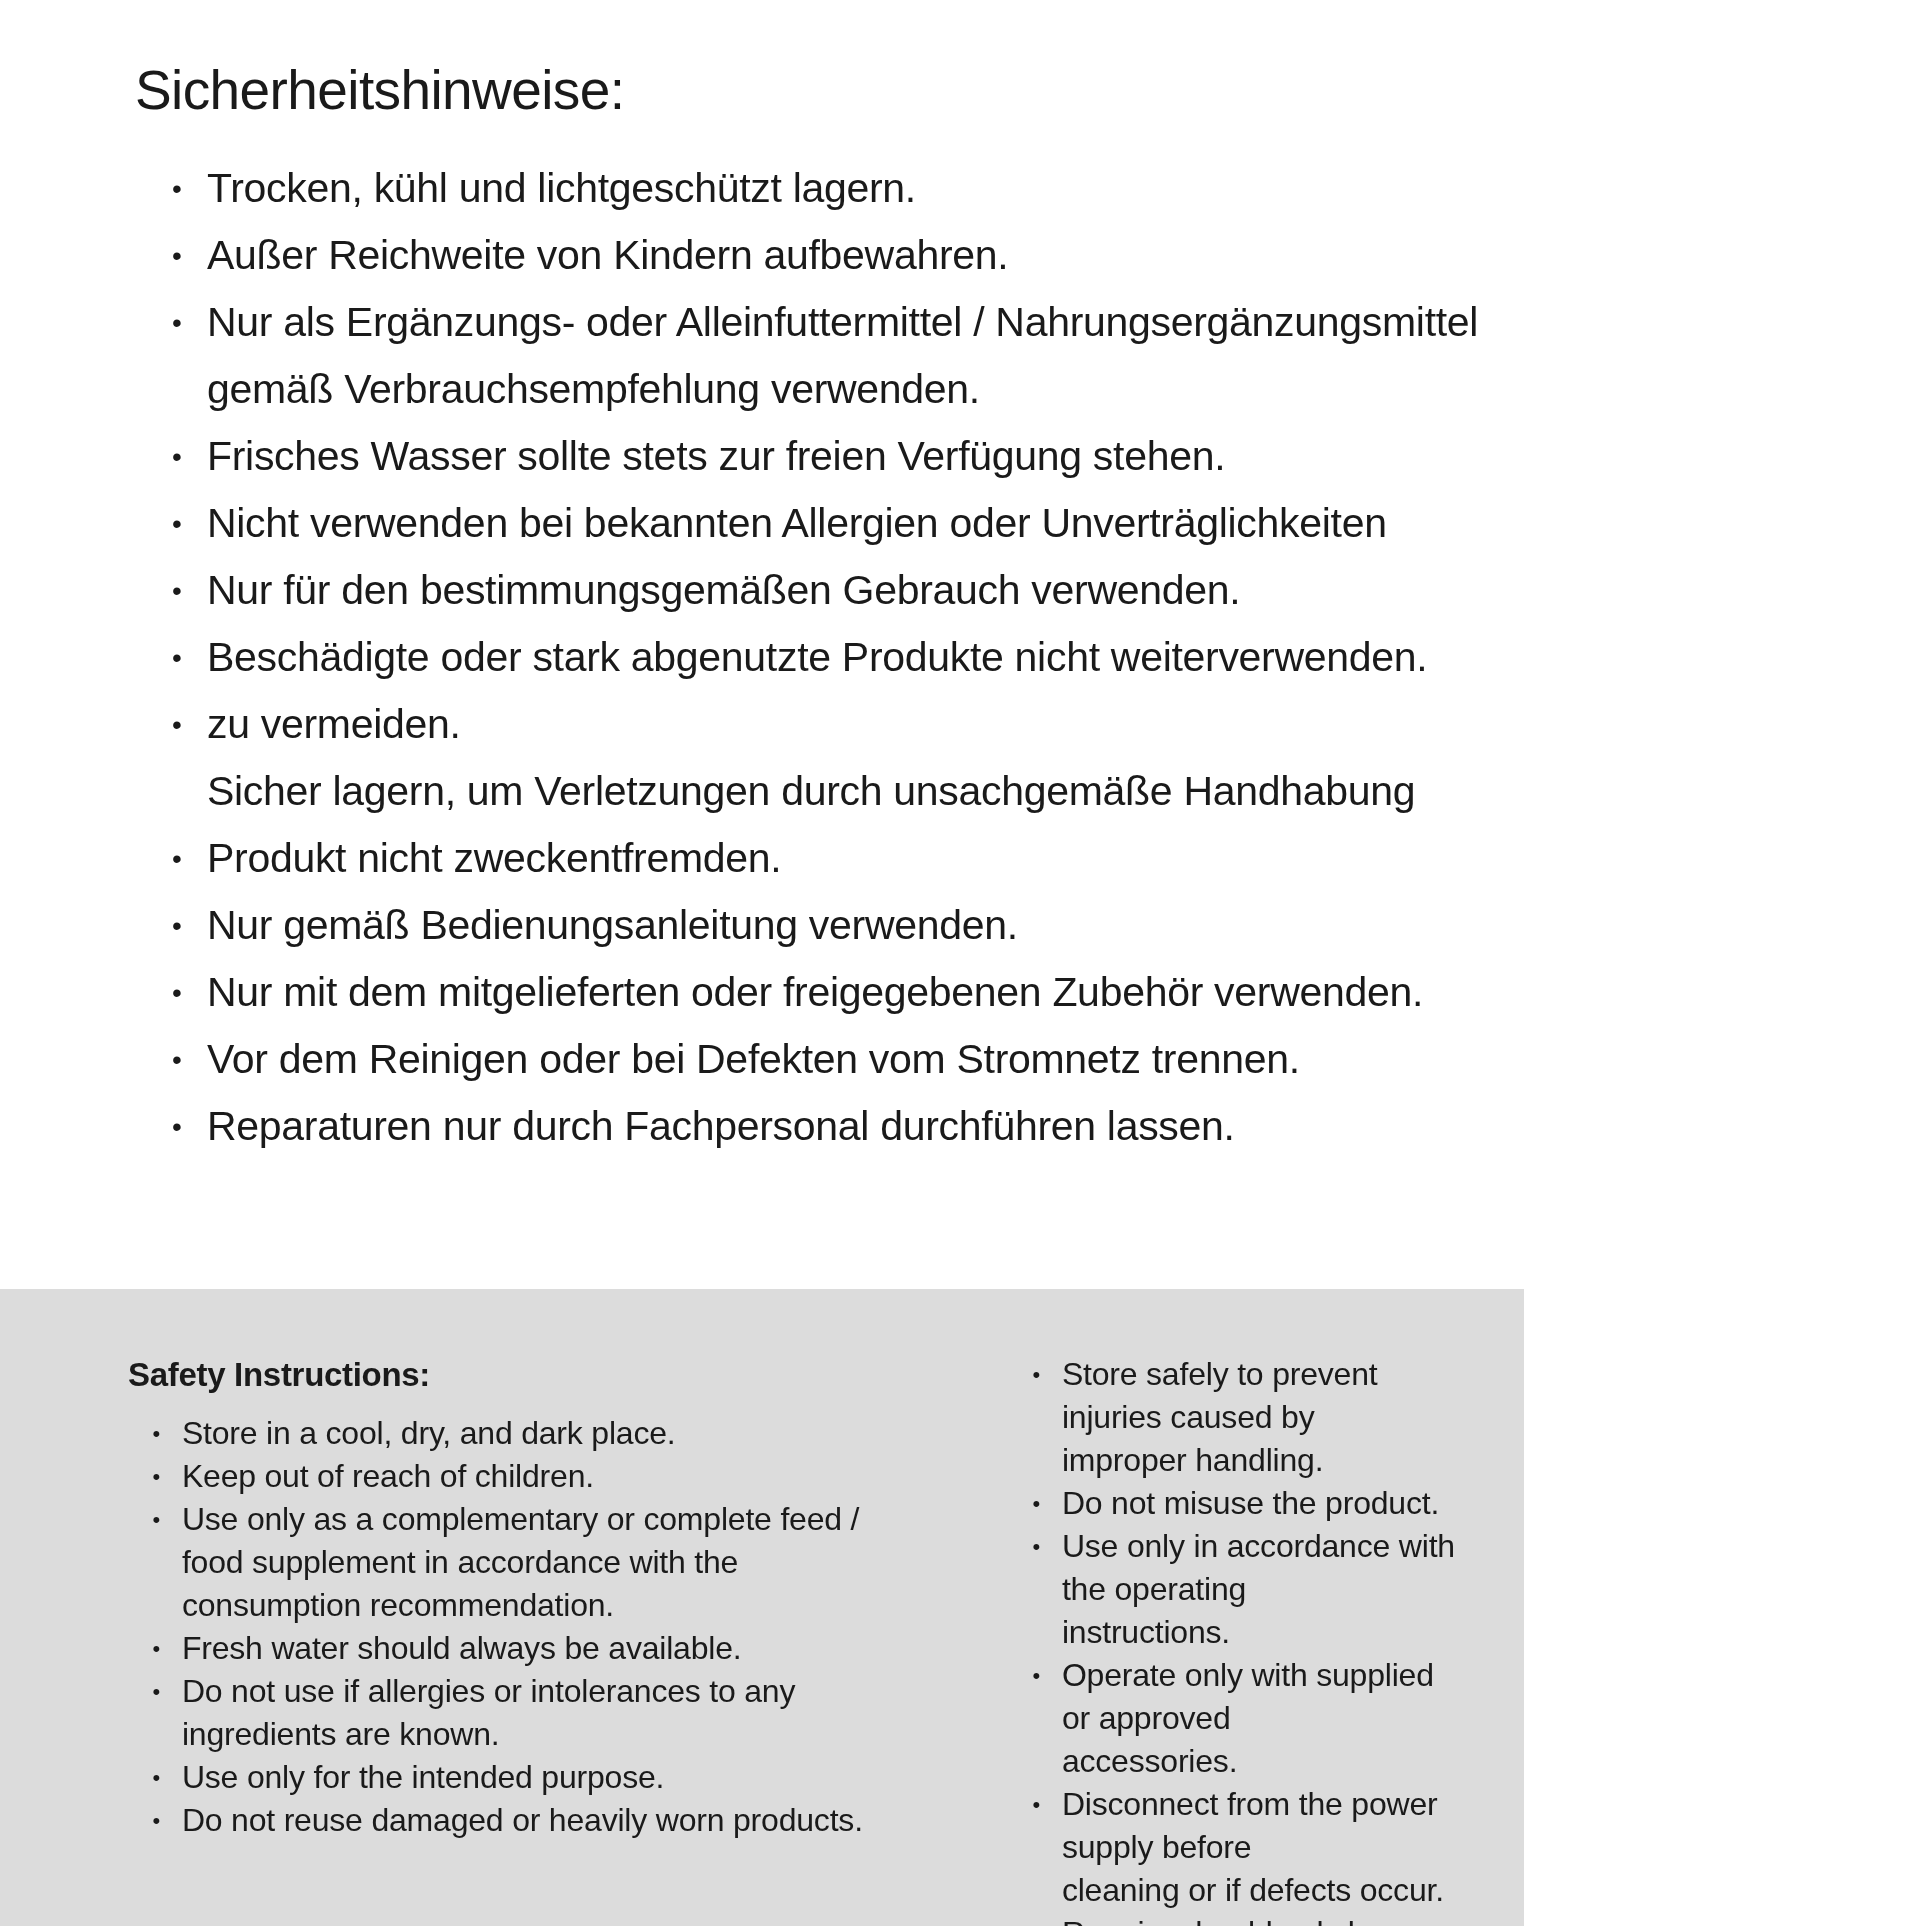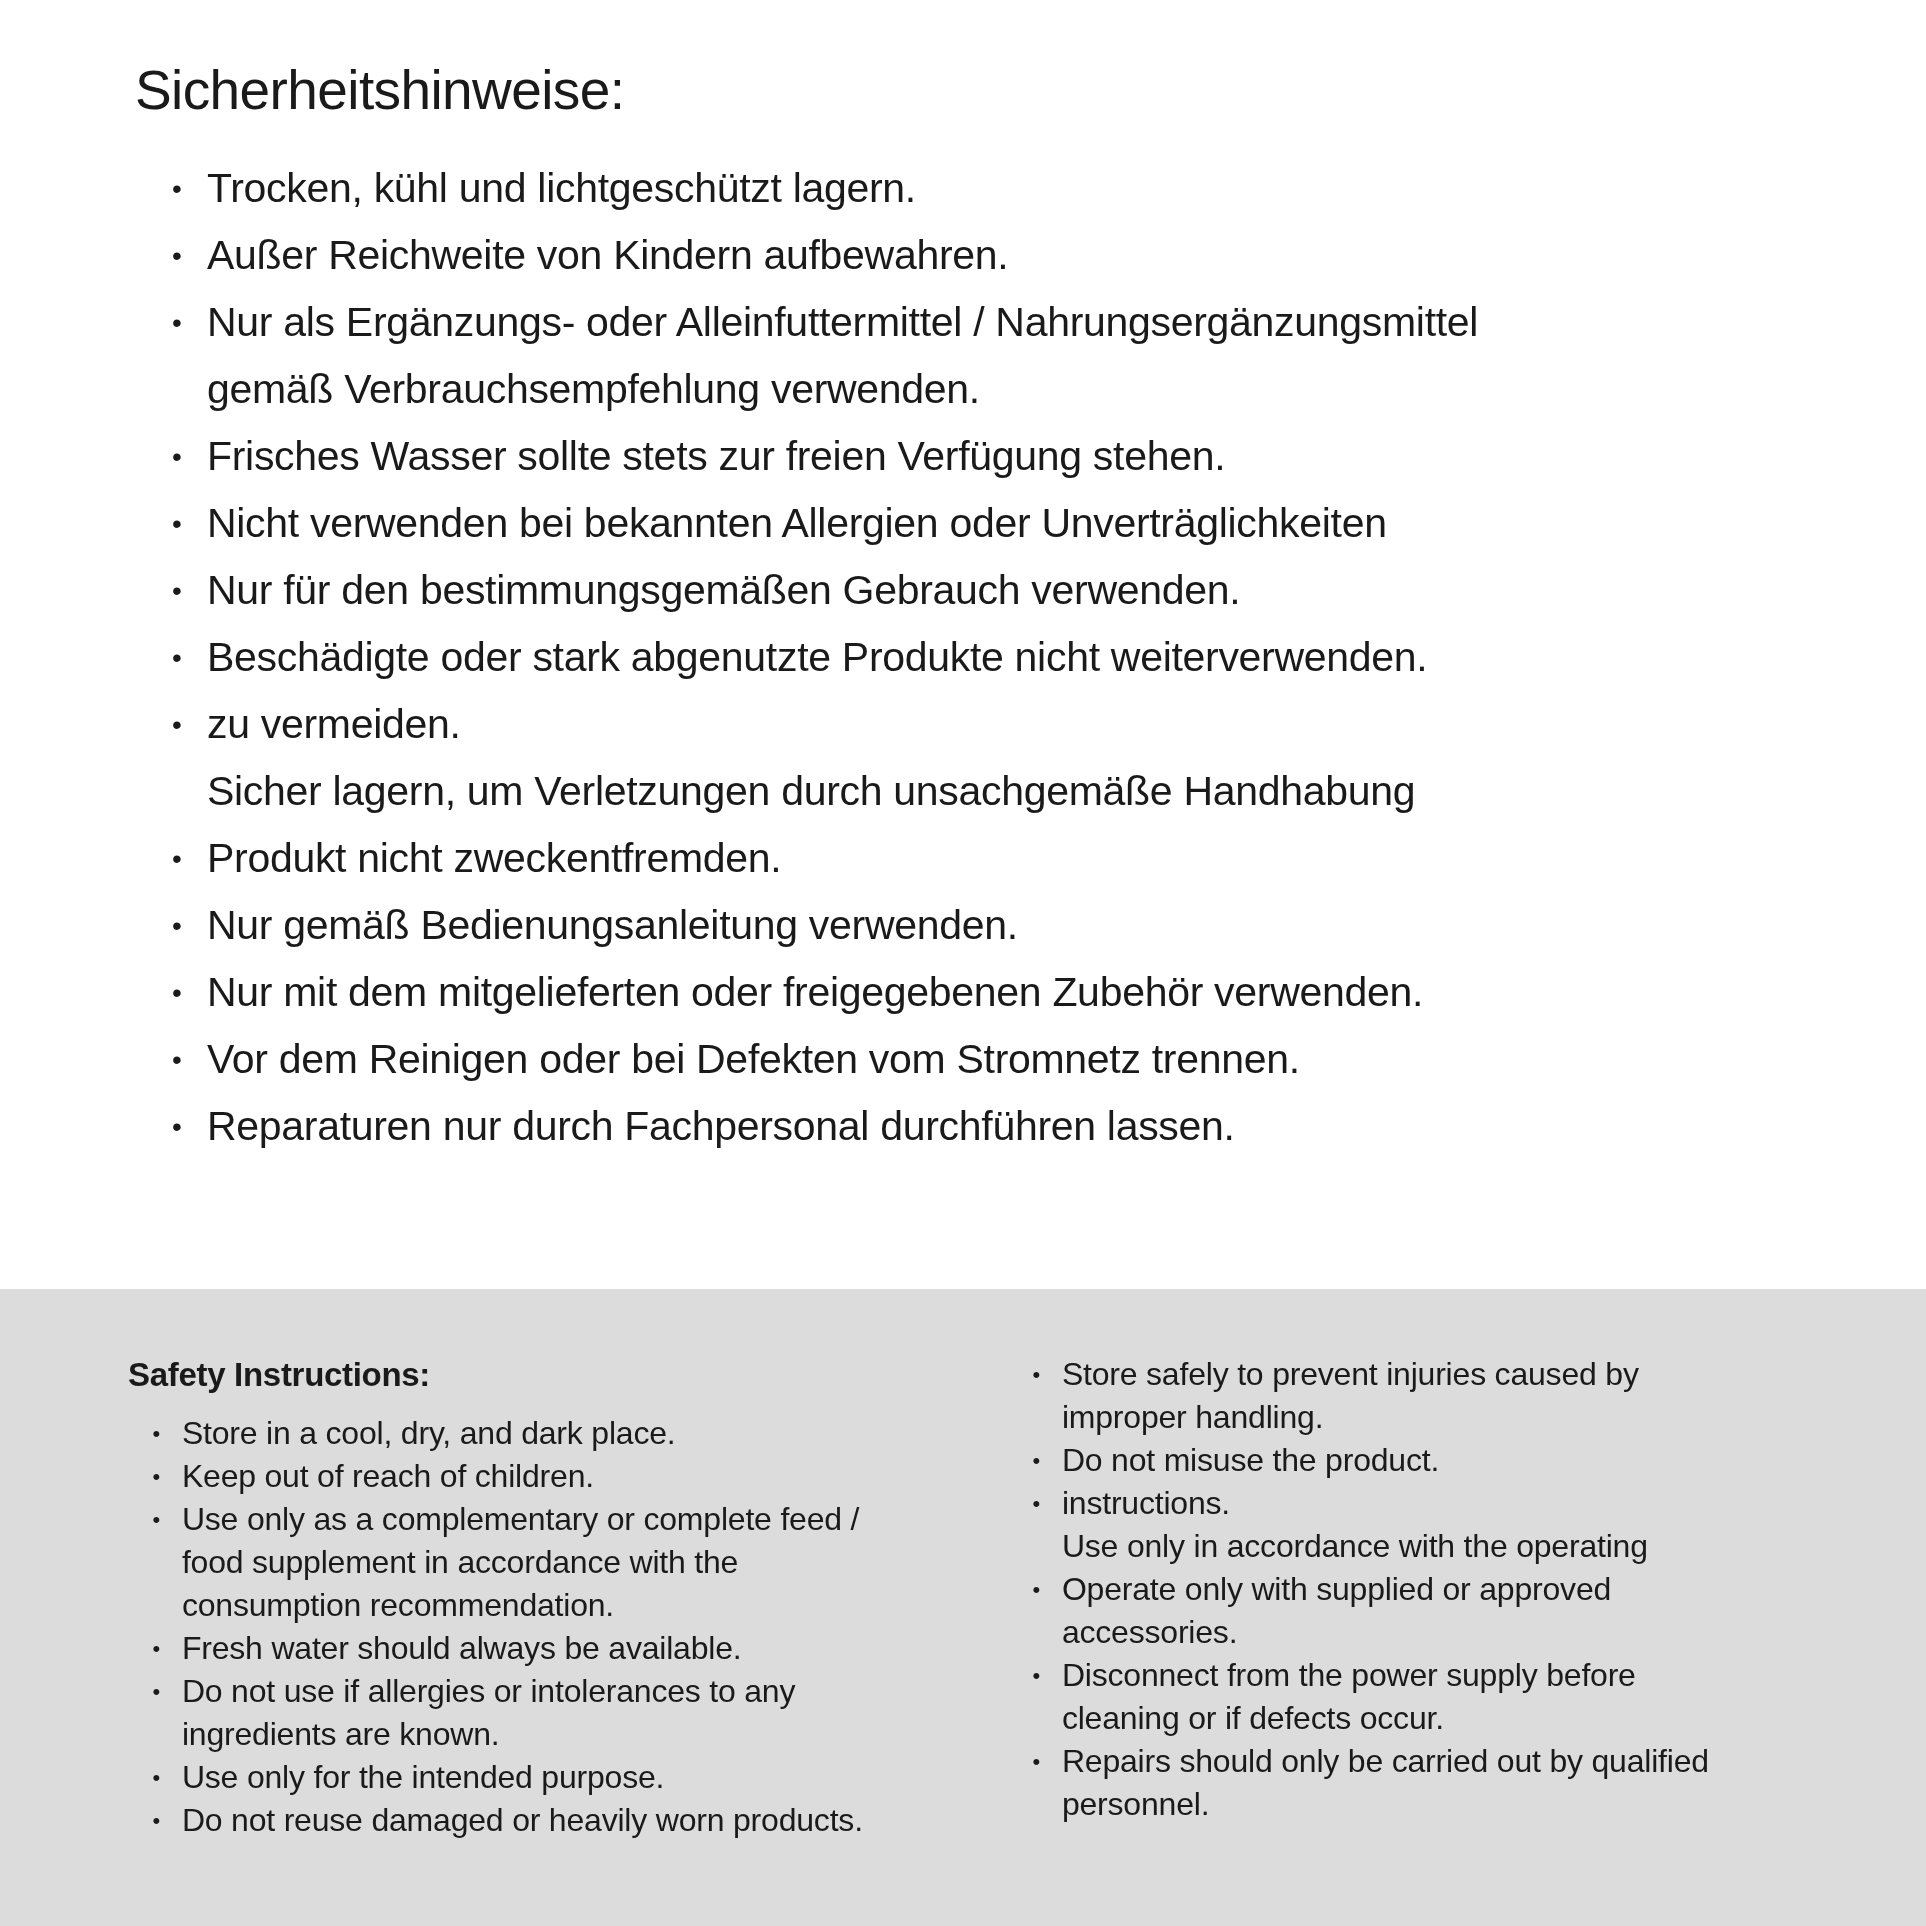--- a/index.html
+++ b/index.html
@@ -32,21 +32,21 @@
     margin: 33px 0 0 37px;
     padding: 0;
     font-size: 41px;
     line-height: 67px;
     letter-spacing: -0.3px;
   }
 
   
   .en {
     position: absolute; top: 1289px; left: 0;
-    width: 1926px; height: 638px;
+    width: 1524px; height: 638px;
     background: #dcdcdc;
     box-sizing: border-box;
     padding: 64px 58px 0 128px;
     display: flex;
   }
   .en .col-left { flex: 0 0 880px; width: 880px; }
   .en .col-right { flex: 1; }
   .en h2 {
     margin: 0;
     font-size: 33px;
@@ -224,22 +224,22 @@
           </li>
           <li class="item">
             <span class="bullet">•</span>
             <div class="lines">
               <div>Do not misuse the product.</div>
             </div>
           </li>
           <li class="item">
             <span class="bullet">•</span>
             <div class="lines">
+              <div>Use only in accordance with the operating</div>
               <div>instructions.</div>
-              <div>Use only in accordance with the operating</div>
             </div>
           </li>
           <li class="item">
             <span class="bullet">•</span>
             <div class="lines">
               <div>Operate only with supplied or approved</div>
               <div>accessories.</div>
             </div>
           </li>
           <li class="item">

